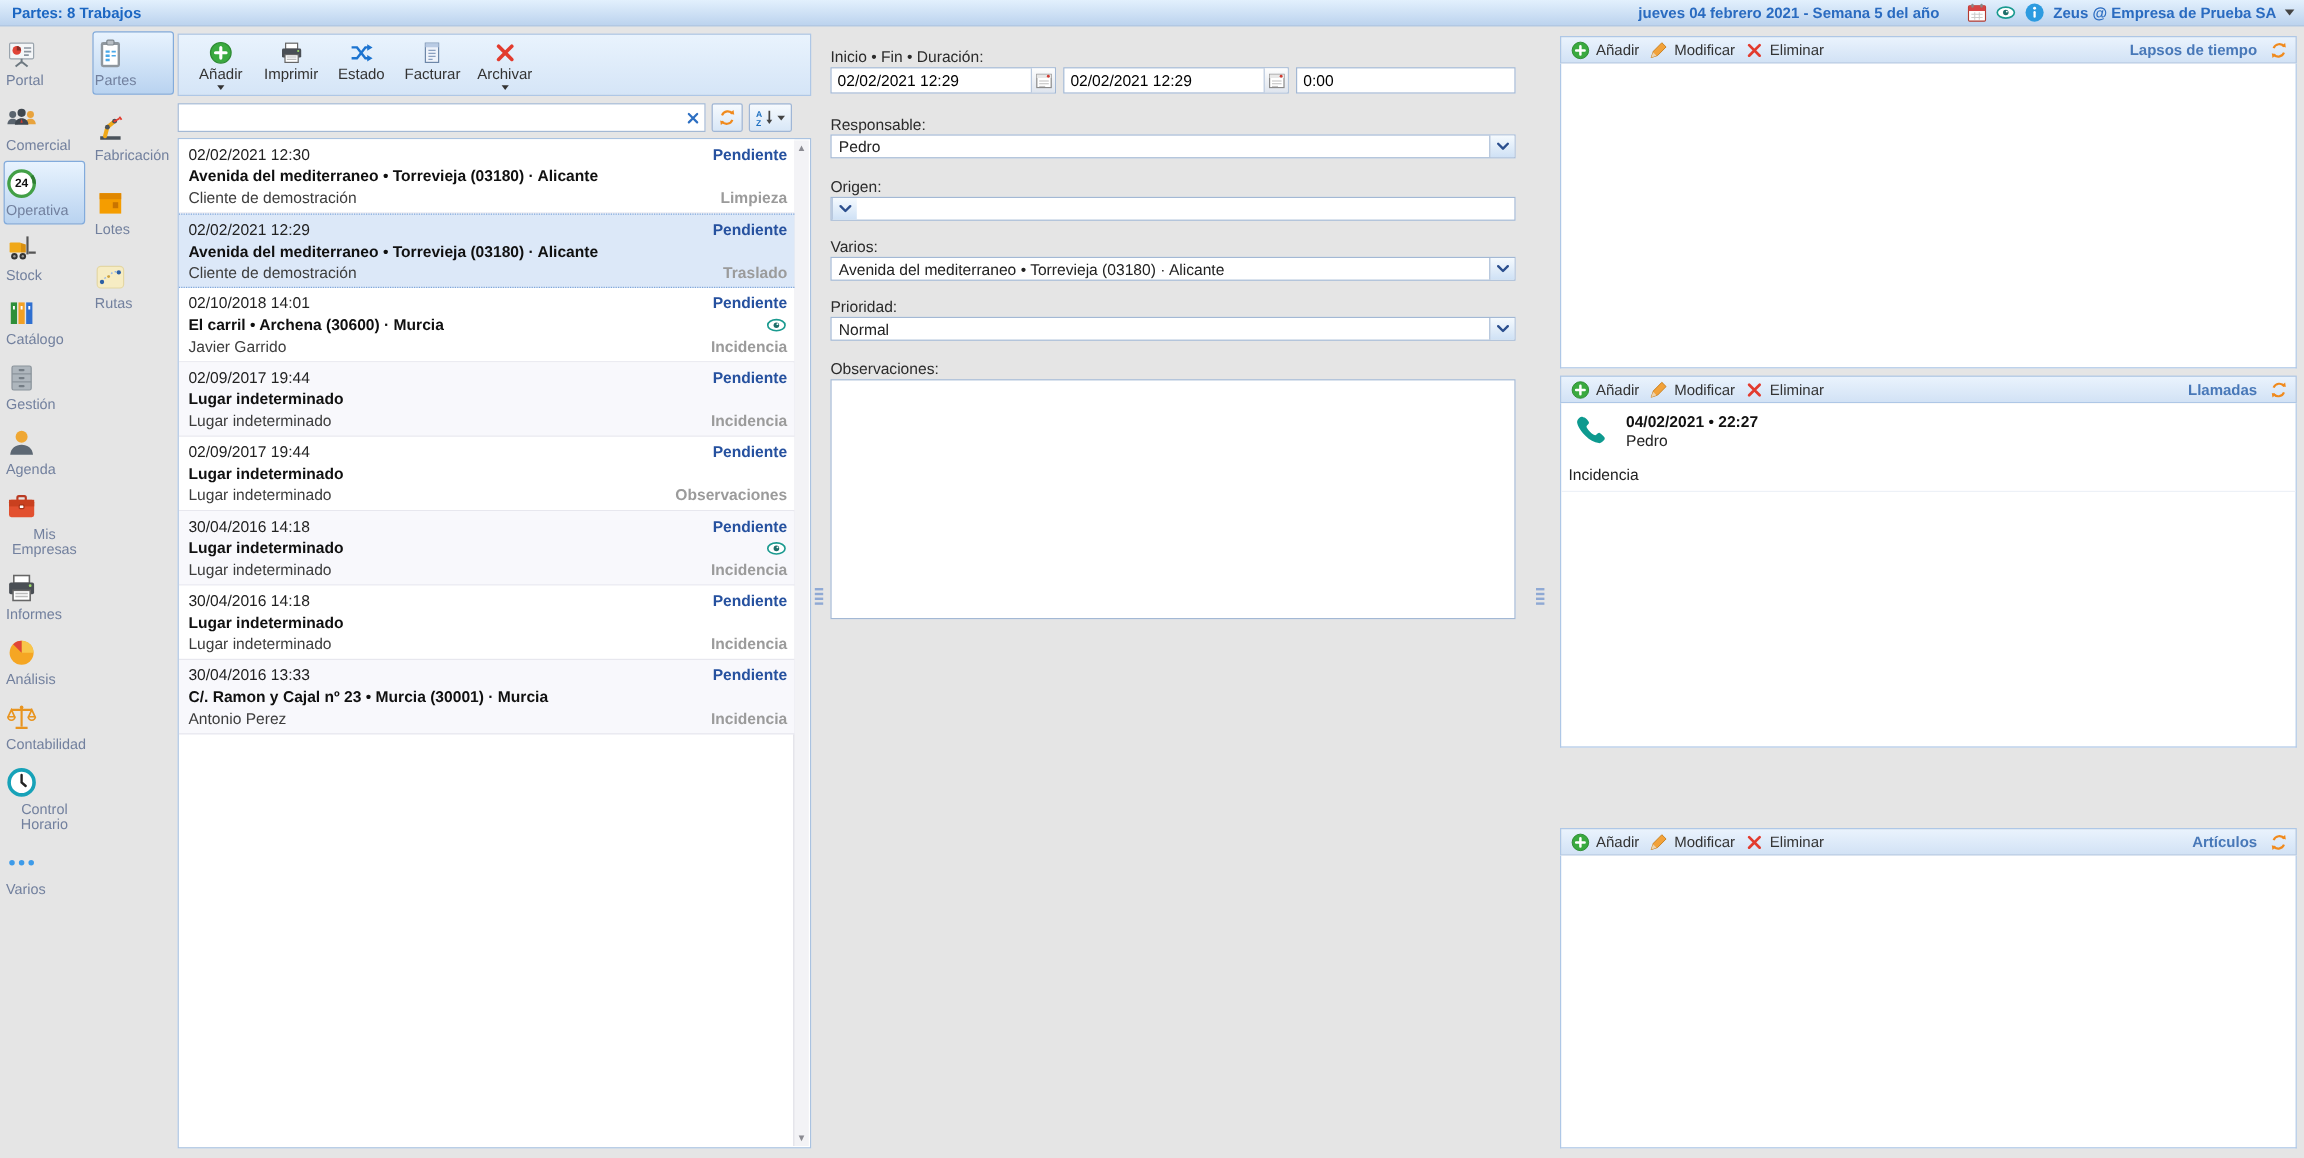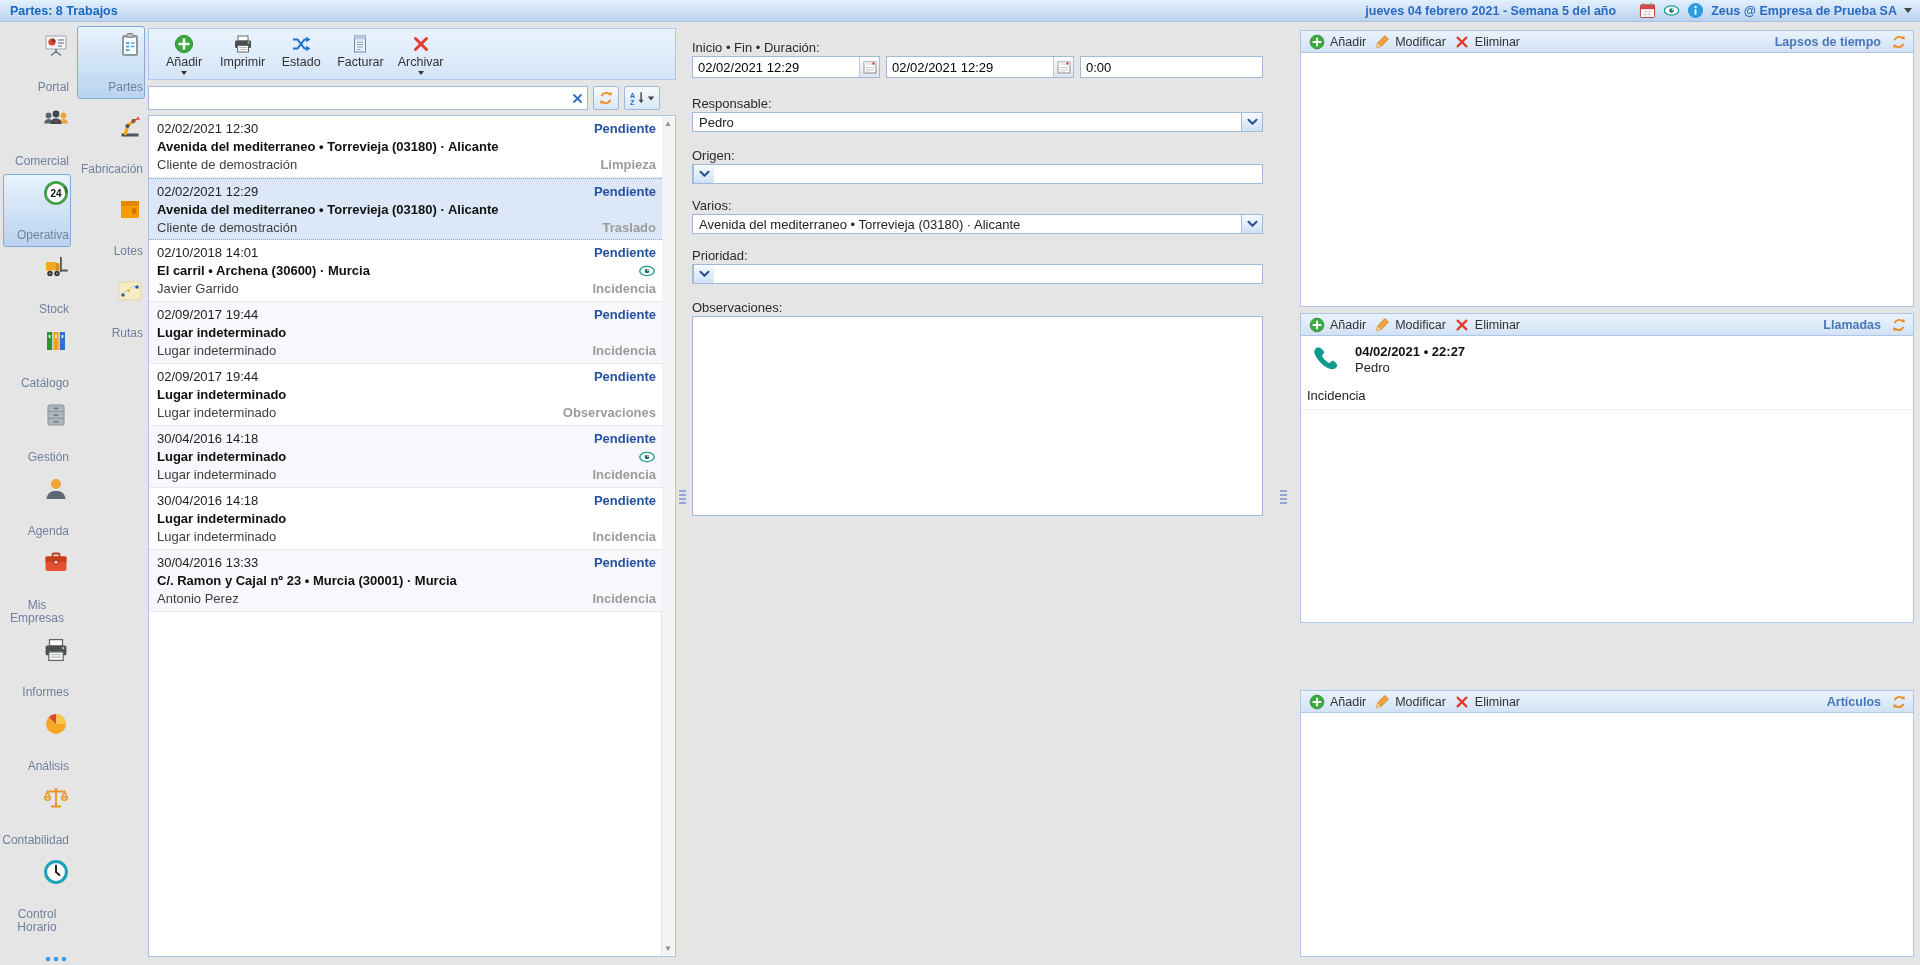--- a/index.html
+++ b/index.html
@@ -14,21 +14,21 @@
   .tb-date{font-weight:bold;color:#2a6bc0;font-size:12.5px;margin-right:16px;}
   .tb-user{font-weight:bold;color:#2a6bc0;font-size:12.5px;}
   .tb-ico{width:17px;height:17px;display:inline-flex;}
   .tb-ico svg{width:100%;height:100%;}
   .caret{width:0;height:0;border-left:4px solid transparent;border-right:4px solid transparent;border-top:5px solid #444;display:inline-block;}
 
   
   #nav1{position:absolute;left:0;top:26px;width:74px;display:flex;flex-direction:column;align-items:center;}
   #nav2{position:absolute;left:74px;top:26px;width:74px;display:flex;flex-direction:column;align-items:center;}
   .nav-item{width:64px;padding:5px 1px 4px 1px;margin-bottom:1px;border:1px solid transparent;border-radius:3px;
-    display:flex;flex-direction:column;align-items:flex-end;cursor:default;gap:20px;}
+    display:flex;flex-direction:column;align-items:flex-start;cursor:default;}
   .nav-item.selected{background:linear-gradient(#e8f3fe,#b9d3f0);border:1px solid #82abdc;}
   .nav-ico{width:26px;height:26px;position:relative;display:flex;align-items:center;justify-content:center;}
   .nav-ico svg{width:26px;height:26px;}
   .nav-badge{position:absolute;left:0;top:0;width:26px;height:26px;display:flex;align-items:center;justify-content:center;
     font-size:10px;font-weight:bold;color:#111;}
   .nav-lbl{margin-top:3px;font-size:12px;color:#72809e;text-align:center;line-height:13px;}
   #nav2 .nav-item{margin-bottom:9px;}
 
   
   .toolbar{position:absolute;left:148px;top:28px;width:528px;height:52px;box-sizing:border-box;
@@ -649,20 +649,21 @@
       <span class="val">Avenida del mediterraneo • Torrevieja (03180) · Alicante</span>
       <span class="ddbtn">
           <svg viewBox="0 0 12 8">
             <path d="M1.6 1.6L6 6l4.4-4.4" fill="none" stroke="#2b4f8e" stroke-width="2.2" stroke-linecap="round" stroke-linejoin="round"></path>
           </svg>
         </span>
     </div>
 
     <span class="flabel" style="top:226px;">Prioridad:</span>
     <div class="fselect" style="top:242px;">
+      <span class="val">Normal</span>
       <span class="ddbtn">
           <svg viewBox="0 0 12 8">
             <path d="M1.6 1.6L6 6l4.4-4.4" fill="none" stroke="#2b4f8e" stroke-width="2.2" stroke-linecap="round" stroke-linejoin="round"></path>
           </svg>
         </span>
     </div>
 
     <span class="flabel" style="top:278px;">Observaciones:</span>
     <textarea id="obs" style="top: 294px;"></textarea>
   </div>

